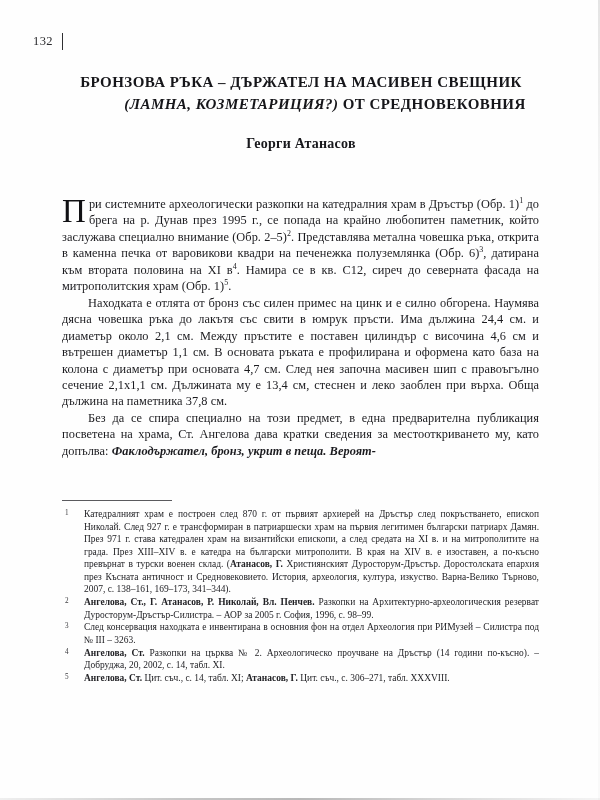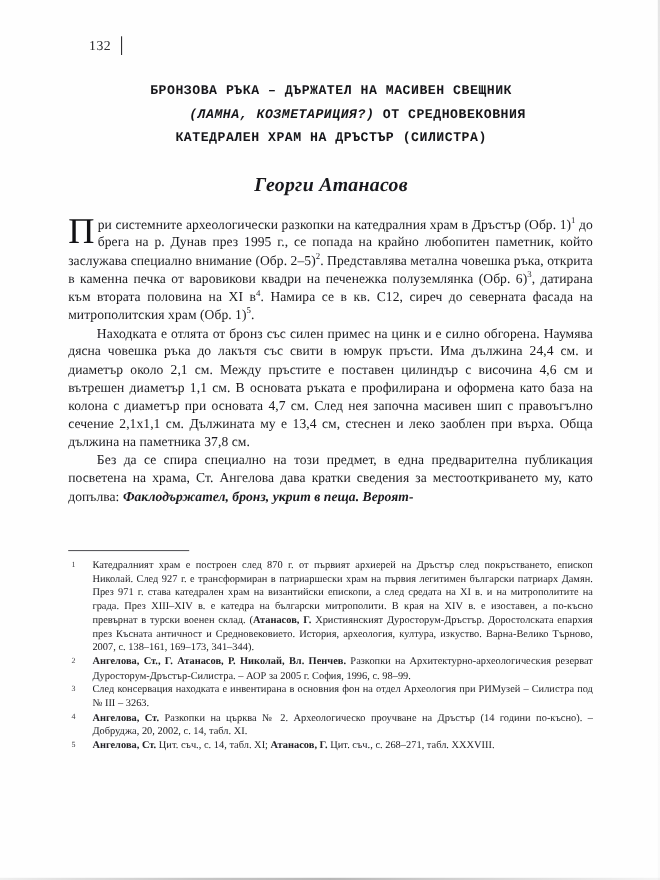--- a/index.html
+++ b/index.html
@@ -54,21 +54,20 @@
 
   
   .folio {
     position: absolute;
     top: 33px;
     left: 33px;
     display: flex;
     align-items: center;
     gap: 9px;
     line-height: 1;
-    margin-left: 48px;
   }
   .folio-number {
     font-family: "Liberation Serif", "DejaVu Serif", serif;
     font-size: 12.5px;
     letter-spacing: 0.4px;
     color: #2a2a2d;
   }
   .folio-rule {
     display: block;
     width: 1.5px;
@@ -79,39 +78,38 @@
   
   .title-block {
     position: absolute;
     top: 72px;
     left: 56px;
     width: 490px;
     text-align: center;
   }
   .article-title {
     margin: 0;
-    font-family: Liberation Mono, monospace;
+    font-family: Liberation Serif, serif;
     font-weight: 700;
-    font-size: 12px;
+    font-size: 15px;
     line-height: 21.5px;
     letter-spacing: 0.45px;
     color: #16161a;
     text-transform: none;
     text-align: center;
   }
   .article-title .ital {
     font-style: italic;
     margin-left: 48px;
   }
   .author {
     margin: 21px 0 0 0;
     font-family: "Liberation Serif", "DejaVu Serif", serif;
     font-weight: 700;
-    font-style: italic;
-    font-size: 18px;
+    font-size: 14px;
     letter-spacing: 0.25px;
     color: #18181c;
   }
 
   
   .body-col {
     position: absolute;
     top: 196px;
     left: 62px;
     width: 477px;
@@ -196,21 +194,20 @@
 
   <div class="folio">
     <span class="folio-number">132</span>
     <span class="folio-rule"></span>
   </div>
 
   <div class="title-block">
     <h1 class="article-title">
       <span>БРОНЗОВА РЪКА – ДЪРЖАТЕЛ НА МАСИВЕН СВЕЩНИК</span><br>
       <span class="ital">(ЛАМНА, КОЗМЕТАРИЦИЯ?)</span><span> ОТ СРЕДНОВЕКОВНИЯ</span><br>
-      <span>КАТЕДРАЛЕН ХРАМ НА ДРЪСТЪР (СИЛИСТРА)</span>
     </h1>
     <div class="author">Георги Атанасов</div>
   </div>
 
   <div class="body-col">
 
     <p class="body">
       <span class="dropcap">П</span><span>ри системните археологически разкопки на катедралния храм в Дръстър (Обр. 1)</span><sup class="fn">1</sup><span> до брега на р. Дунав през 1995 г., се попада на крайно любопитен паметник, който заслужава специално внимание (Обр. 2–5)</span><sup class="fn">2</sup><span>. Представлява метална човешка ръка, открита в каменна печка от варовикови квадри на печенежка полуземлянка (Обр. 6)</span><sup class="fn">3</sup><span>, датирана към втората половина на XI в</span><sup class="fn">4</sup><span>. Намира се в кв. С12, сиреч до северната фасада на митрополитския храм (Обр. 1)</span><sup class="fn">5</sup><span>.</span>
     </p>
 
@@ -220,19 +217,19 @@
 
   </div>
 
   <div class="footnotes">
     <div class="fn-rule"></div>
     <ol class="fn-list">
         <li><sup class="fn-marker">1</sup><span class="fn-text"><span>Катедралният храм е построен след 870 г. от първият архиерей на Дръстър след покръстването, епископ Николай. След 927 г. е трансформиран в патриаршески храм на първия легитимен български патриарх Дамян. През 971 г. става катедрален храм на византийски епископи, а след средата на XI в. и на митрополитите на града. През XIII–XIV в. е катедра на български митрополити. В края на XIV в. е изоставен, а по-късно превърнат в турски военен склад. (</span><span class="bd">Атанасов, Г.</span><span> Християнският Дуросторум-Дръстър. Доростолската епархия през Късната античност и Средновековието. История, археология, култура, изкуство. Варна-Велико Търново, 2007, с. 138–161, 169–173, 341–344).</span></span></li>
         <li><sup class="fn-marker">2</sup><span class="fn-text"><span class="bd">Ангелова, Ст., Г. Атанасов, Р. Николай, Вл. Пенчев.</span><span> Разкопки на Архитектурно-археологическия резерват Дуросторум-Дръстър-Силистра. – АОР за 2005 г. София, 1996, с. 98–99.</span></span></li>
         <li><sup class="fn-marker">3</sup><span class="fn-text"><span>След консервация находката е инвентирана в основния фон на отдел Археология при РИМузей – Силистра под № III – 3263.</span></span></li>
         <li><sup class="fn-marker">4</sup><span class="fn-text"><span class="bd">Ангелова, Ст.</span><span> Разкопки на църква № 2. Археологическо проучване на Дръстър (14 години по-късно). – Добруджа, 20, 2002, с. 14, табл. XI.</span></span></li>
-        <li><sup class="fn-marker">5</sup><span class="fn-text"><span class="bd">Ангелова, Ст.</span><span> Цит. съч., с. 14, табл. XI; </span><span class="bd">Атанасов, Г.</span><span> Цит. съч., с. 268–271, табл. XXXVIII.</span></span></li>
+        <li><sup class="fn-marker">5</sup><span class="fn-text"><span class="bd">Ангелова, Ст.</span><span> Цит. съч., с. 14, табл. XI; </span><span class="bd">Атанасов, Г.</span><span> Цит. съч., с. 306–271, табл. XXXVIII.</span></span></li>
       </ol>
   </div>
 
   <span class="scan-edge-right"></span>
   <span class="scan-edge-bottom"></span>
 </div>
 
 </body></html>

